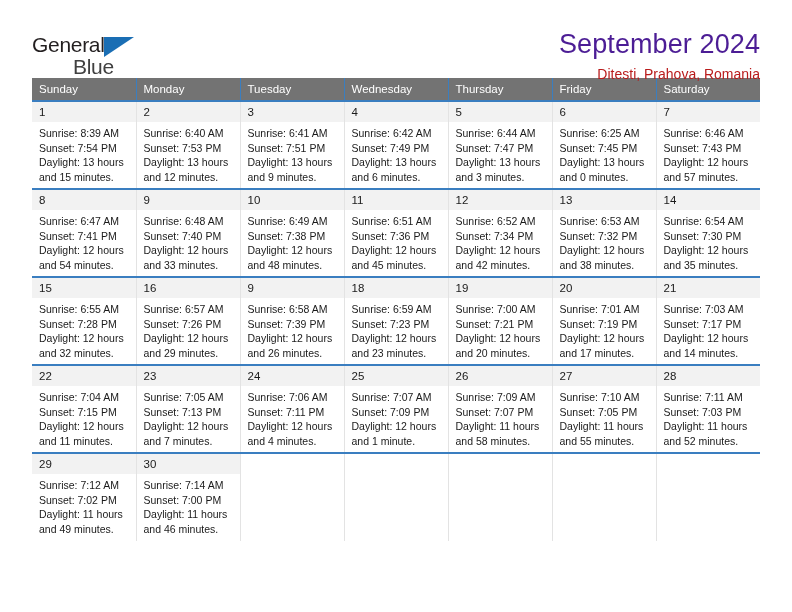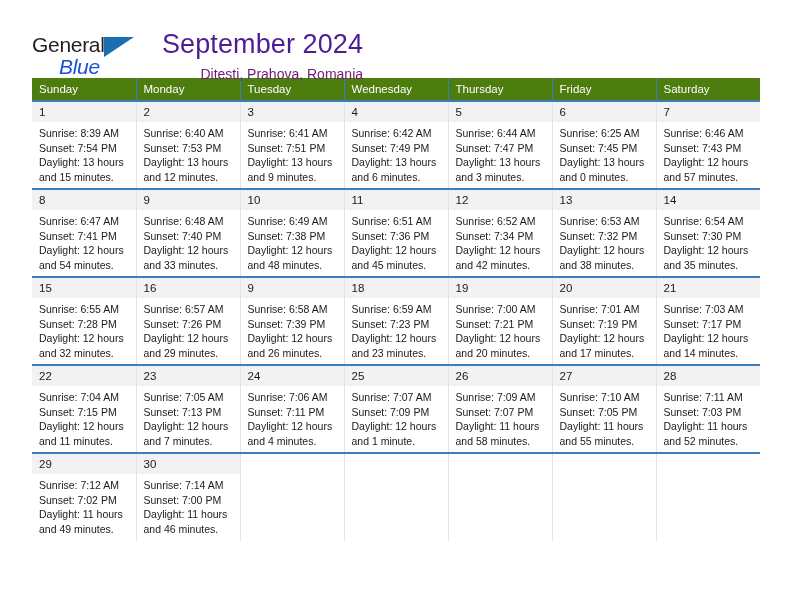--- a/index.html
+++ b/index.html
@@ -20,20 +20,21 @@
     width: 792px;
     height: 612px;
     box-sizing: border-box;
     padding: 0 32px;
   }
 
   
   .header {
     display: flex;
     align-items: flex-start;
+    justify-content: space-between;
     padding-top: 26px;
     height: 74px;
     box-sizing: border-box;
   }
 
   .logo {
     position: relative;
     width: 130px;
     height: 56px;
     padding-top: 8px;
@@ -41,26 +42,25 @@
   }
   .logo-general {
     font-size: 21px;
     color: #231f20;
     letter-spacing: -0.3px;
     line-height: 22px;
     display: block;
   }
   .logo-blue {
     font-size: 21px;
-    color: #1d4ed8;
+    color: #404040;
     letter-spacing: -0.3px;
     line-height: 21px;
     display: block;
-    margin-left: 27px;
-    font-style: italic;
+    margin-left: 41px;
   }
   .logo-triangle {
     position: absolute;
     left: 72px;
     top: 11px;
     width: 0;
     height: 0;
     border-left: 30px solid #1a6eb4;
     border-bottom: 20px solid transparent;
   }
@@ -71,35 +71,35 @@
   }
   .cal-title {
     font-size: 27px;
     font-weight: normal;
     color: #4c1d95;
     line-height: 32px;
     letter-spacing: 0.1px;
   }
   .cal-subtitle {
     font-size: 14px;
-    color: #701a75;
+    color: #b91c1c;
     line-height: 20px;
     margin-top: 4px;
   }
 
   
   .calendar {
     width: 728px;
     margin-top: 4px;
     border-collapse: collapse;
     table-layout: fixed;
   }
 
   .calendar th {
-    background: #4d7c0f;
+    background: #737373;
     color: #ffffff;
     font-size: 11.5px;
     font-weight: normal;
     text-align: left;
     padding: 5px 0 5px 7px;
     height: 21px;
     box-sizing: border-box;
     border-right: 1px solid #3a7ec0;
   }
 

